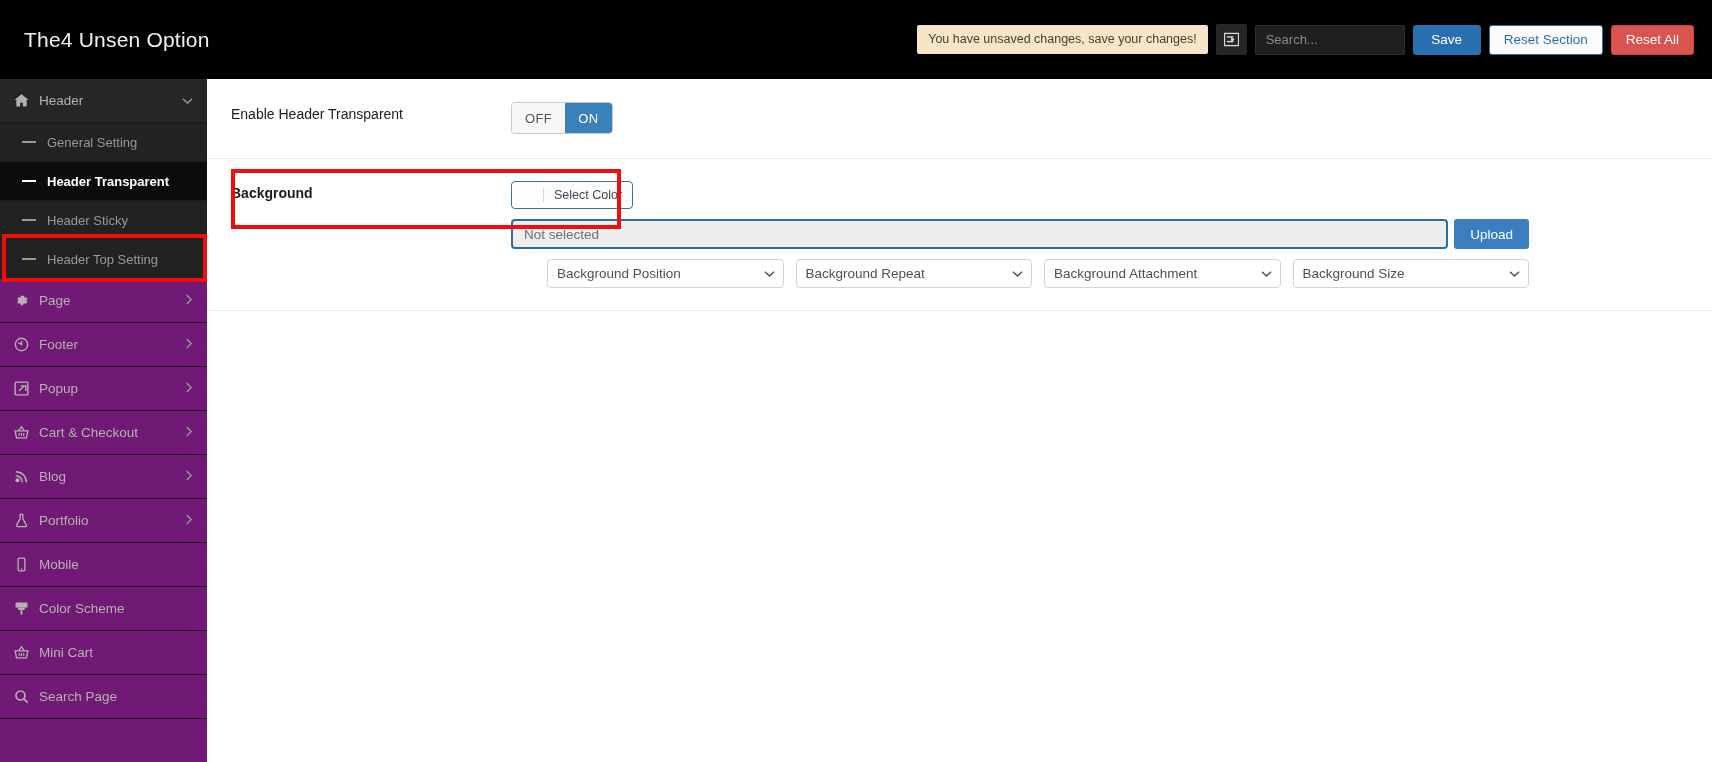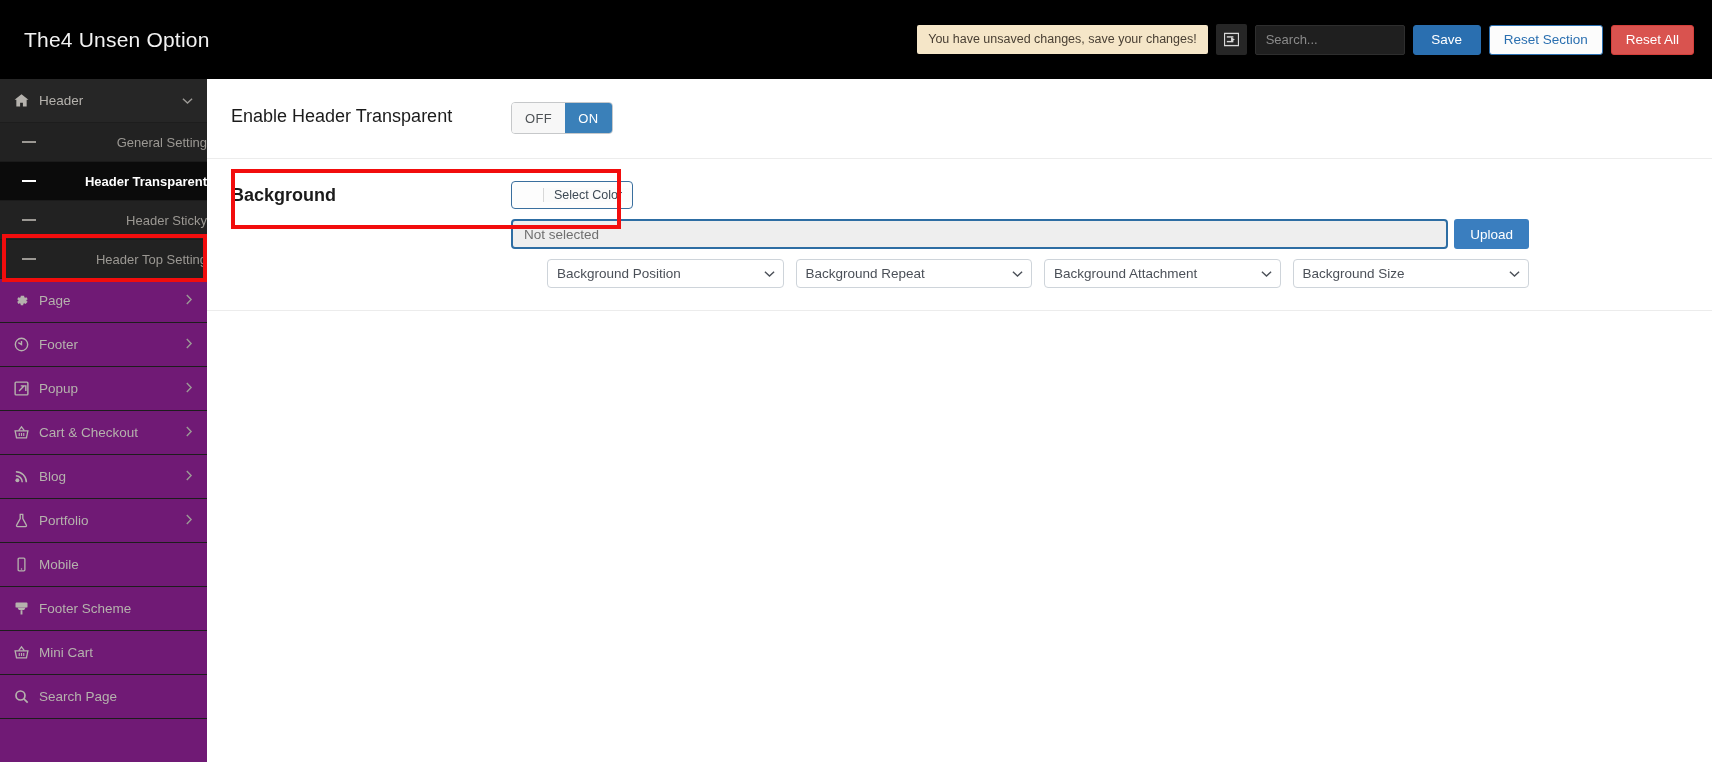--- a/index.html
+++ b/index.html
@@ -134,21 +134,20 @@
     height: 39px;
     display: flex;
     align-items: center;
     padding-left: 22px;
     color: #9b9893;
     font-size: 13px;
     background: #222222;
     border-bottom: 1px solid #1b1b1b;
     cursor: pointer;
     position: relative;
-    justify-content: space-between;
   }
   .nav-sub .dash {
     width: 14px; height: 2px;
     background: #9b9893;
     flex: 0 0 14px;
     margin-right: 11px;
   }
   .nav-sub.active {
     background: #0b0b0b;
     color: #ffffff;
@@ -177,21 +176,21 @@
     display: flex;
     align-items: flex-start;
     padding: 22px 20px 22px 24px;
     border-bottom: 1px solid #ececec;
     position: relative;
   }
   .field-row.first { padding-top: 23px; padding-bottom: 24px; min-height: 71px; }
   .field-label {
     width: 280px;
     flex: 0 0 280px;
-    font-size: 18px;
+    font-size: 14px;
     color: #1b1b1b;
     font-weight: 700;
     padding-top: 4px;
   }
   .field-label.reg { font-weight: 400; }
   .field-ctrl { flex: 1 1 auto; }
 
   
   .toggle {
     display: inline-flex;
@@ -474,21 +473,21 @@
       </div>
 
       <div class="nav-item">
         <span class="ico">
           <svg width="15" height="15" viewBox="0 0 16 16">
               <rect x="1.6" y="1.6" width="12.8" height="5.4" rx="1" fill="#b5b2ad"></rect>
               <path d="M3.6 7 h8.8 l-1.6 2.6 H5.2 Z" fill="#b5b2ad"></path>
               <rect x="7" y="9.8" width="2" height="4.6" fill="#b5b2ad"></rect>
             </svg>
         </span>
-        <span class="lbl">Footer Scheme</span>
+        <span class="lbl">Color Scheme</span>
       </div>
 
       <div class="nav-item">
         <span class="ico">
           <svg width="15" height="15" viewBox="0 0 16 16">
               <path d="M5 6 L8 2 L11 6" fill="none" stroke="#b5b2ad" stroke-width="1.4"></path>
               <path d="M1.2 6.2 h13.6 l-1.5 7.6 H2.7 Z" fill="none" stroke="#b5b2ad" stroke-width="1.4"></path>
               <path d="M5.6 8.4 v3.2 M8 8.4 v3.2 M10.4 8.4 v3.2" stroke="#b5b2ad" stroke-width="1.2"></path>
             </svg>
         </span>

